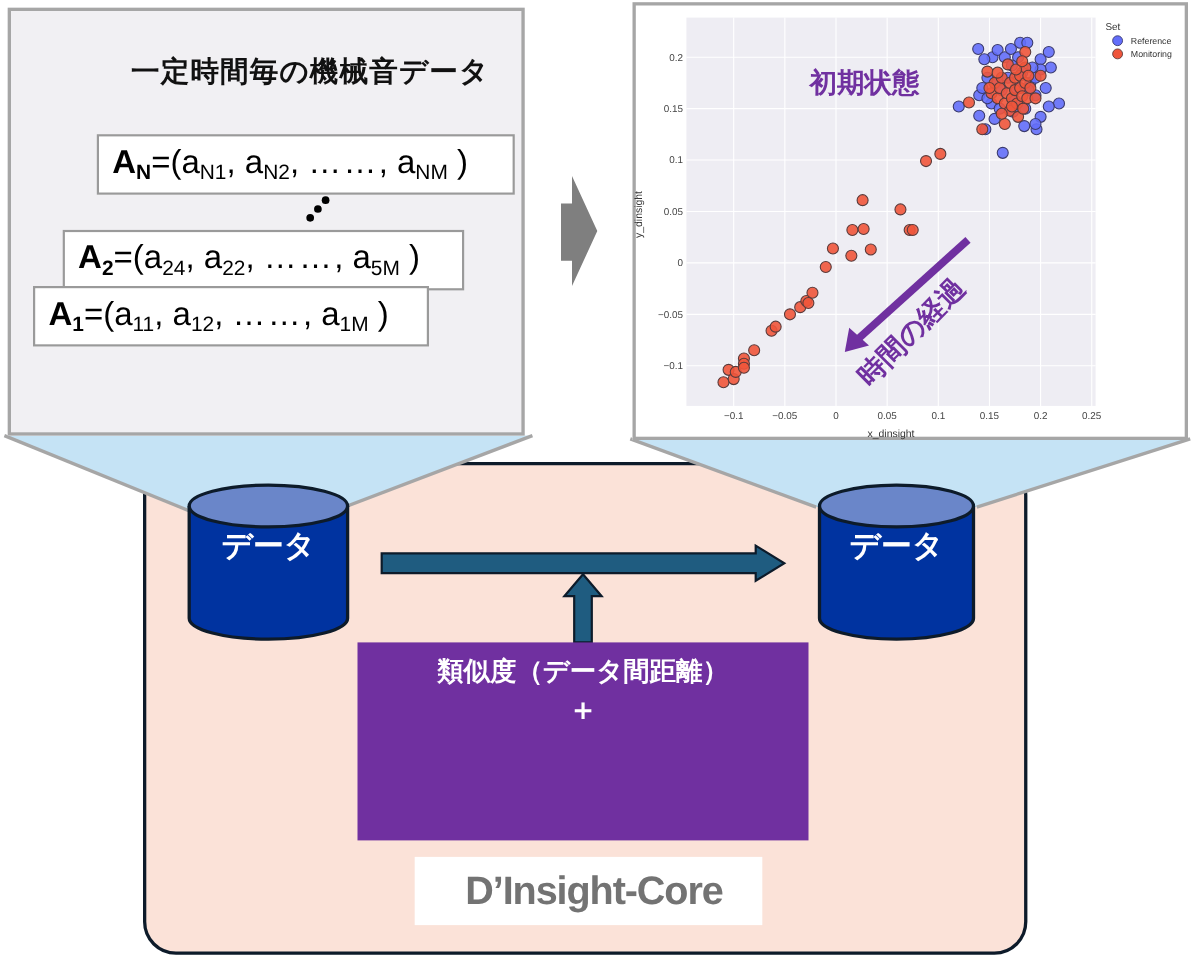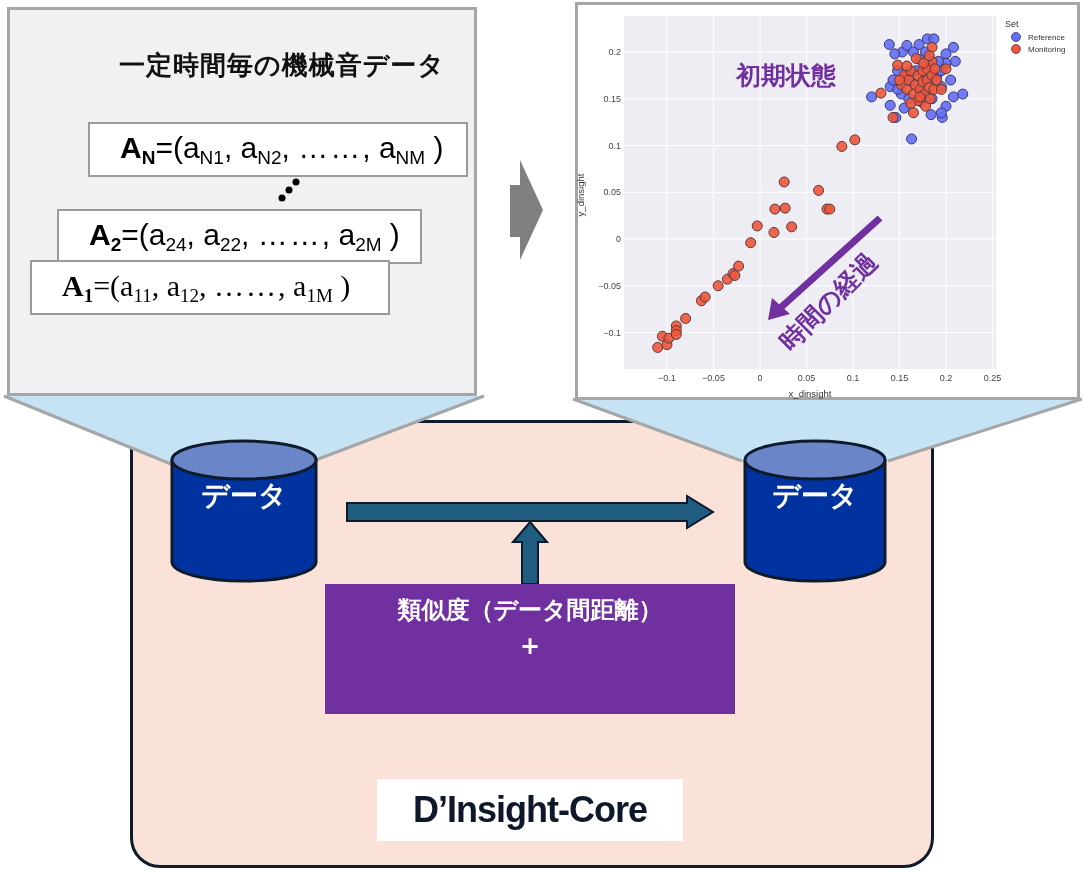--- a/index.html
+++ b/index.html
@@ -14,43 +14,43 @@
   
   svg.overlay { position:absolute; left:0; top:0; width:1084px; height:872px; pointer-events:none; }
 
   
   .left-card { left:7px; top:7px; width:470px; height:389px; background:#f1f0f3;
                border:3px solid #a6a6a6; box-sizing:border-box; }
   .left-title { left:0; top:48px; width:470px; text-align:center; font-size:26px; font-weight:bold;
                 color:#111; letter-spacing:1px; }
   .vec-box { background:#ffffff; border:2px solid #9a9a9a; box-sizing:border-box; height:55px;
              font-family:"Liberation Sans", sans-serif; font-size:30px; color:#000;
-             display:flex; align-items:center; padding-left:30px; white-space:nowrap; }
+             display:flex; align-items:center; padding-left:12px; white-space:nowrap; }
   .vec-box b { font-weight:bold; }
   .vec-box sub { font-size:19px; vertical-align:-6px; }
   .vec-box .ell { letter-spacing:2px; }
   .dots { width:26px; height:24px; }
 
   
   .right-card { left:575px; top:2px; width:505px; height:398px; background:#ffffff;
                 border:3px solid #a6a6a6; box-sizing:border-box; }
 
   .gray-arrow { left:510px; top:160px; }
 
   
   .cyl-label { position:absolute; width:150px; text-align:center; color:#fff; font-weight:bold;
                font-size:28px; line-height:36px; }
 
-  .purple-box { left:325px; top:584px; width:410px; height:130px; background:#7030a0;
+  .purple-box { left:325px; top:584px; width:410px; height:180px; background:#7030a0;
                 color:#fff; font-weight:bold; font-size:24px; line-height:36px; text-align:center;
                 padding-top:8px; box-sizing:border-box; }
 
   .brand-box { left:377px; top:779px; width:306px; height:62px; background:#fff;
-               color:#0f172a; font-family:"Liberation Sans", sans-serif; font-weight:bold;
-               font-size:36px; text-align:center; line-height:62px; letter-spacing:-1px; }
+               color:#737373; font-family:"Liberation Sans", sans-serif; font-weight:bold;
+               font-size:36px; text-align:center; line-height:62px; letter-spacing:-1px;padding-left:10px; }
 </style>
 </head>
 <body>
 
 <div class="abs core-panel"></div>
 
 <svg class="overlay" viewBox="0 0 1084 872">
   <polygon points="4,396 484,396 300,466 176,466" fill="#c5e3f5" stroke="none"></polygon>
   <line x1="4" y1="396" x2="176" y2="466" stroke="#a6a6a6" stroke-width="3"></line>
   <line x1="484" y1="396" x2="300" y2="466" stroke="#a6a6a6" stroke-width="3"></line>
@@ -66,24 +66,24 @@
   <span><b>A</b><b><sub>N</sub></b>=(<span>a</span><sub>N1</sub>, <span>a</span><sub>N2</sub>, <span class="ell">……</span>, <span>a</span><sub>NM</sub> )</span>
 </div>
 
 <svg class="abs dots" style="left:276px; top:178px;" viewBox="0 0 26 24">
   <circle cx="20" cy="4" r="3.5" fill="#000"></circle>
     <circle cx="13" cy="12" r="3.5" fill="#000"></circle>
     <circle cx="6" cy="20" r="3.5" fill="#000"></circle>
 </svg>
 
 <div class="abs vec-box" style="left:57px; top:209px; width:365px;">
-  <span><b>A</b><b><sub>2</sub></b>=(<span>a</span><sub>24</sub>, <span>a</span><sub>22</sub>, <span class="ell">……</span>, <span>a</span><sub>2M</sub> )</span>
-</div>
-
-<div class="abs vec-box" style="left:30px; top:260px; width:360px;font-family:Liberation Serif, serif;">
+  <span><b>A</b><b><sub>2</sub></b>=(<span>a</span><sub>24</sub>, <span>a</span><sub>22</sub>, <span class="ell">……</span>, <span>a</span><sub>5M</sub> )</span>
+</div>
+
+<div class="abs vec-box" style="left:30px; top:260px; width:360px;">
   <span><b>A</b><b><sub>1</sub></b>=(<span>a</span><sub>11</sub>, <span>a</span><sub>12</sub>, <span class="ell">……</span>, <span>a</span><sub>1M</sub> )</span>
 </div>
 
 <svg class="abs gray-arrow" width="34" height="110" viewBox="0 0 34 110">
   <polygon points="0,25 10,25 10,0 33,50 10,100 10,77 0,77" fill="#7f7f7f"></polygon>
 </svg>
 
 <div class="abs right-card"></div>
 <svg id="chart" class="abs" style="left:575px; top:2px;" width="505" height="398" viewBox="575 2 505 398">
   <rect x="624" y="16" width="372" height="353" fill="#eeedf3"></rect>

